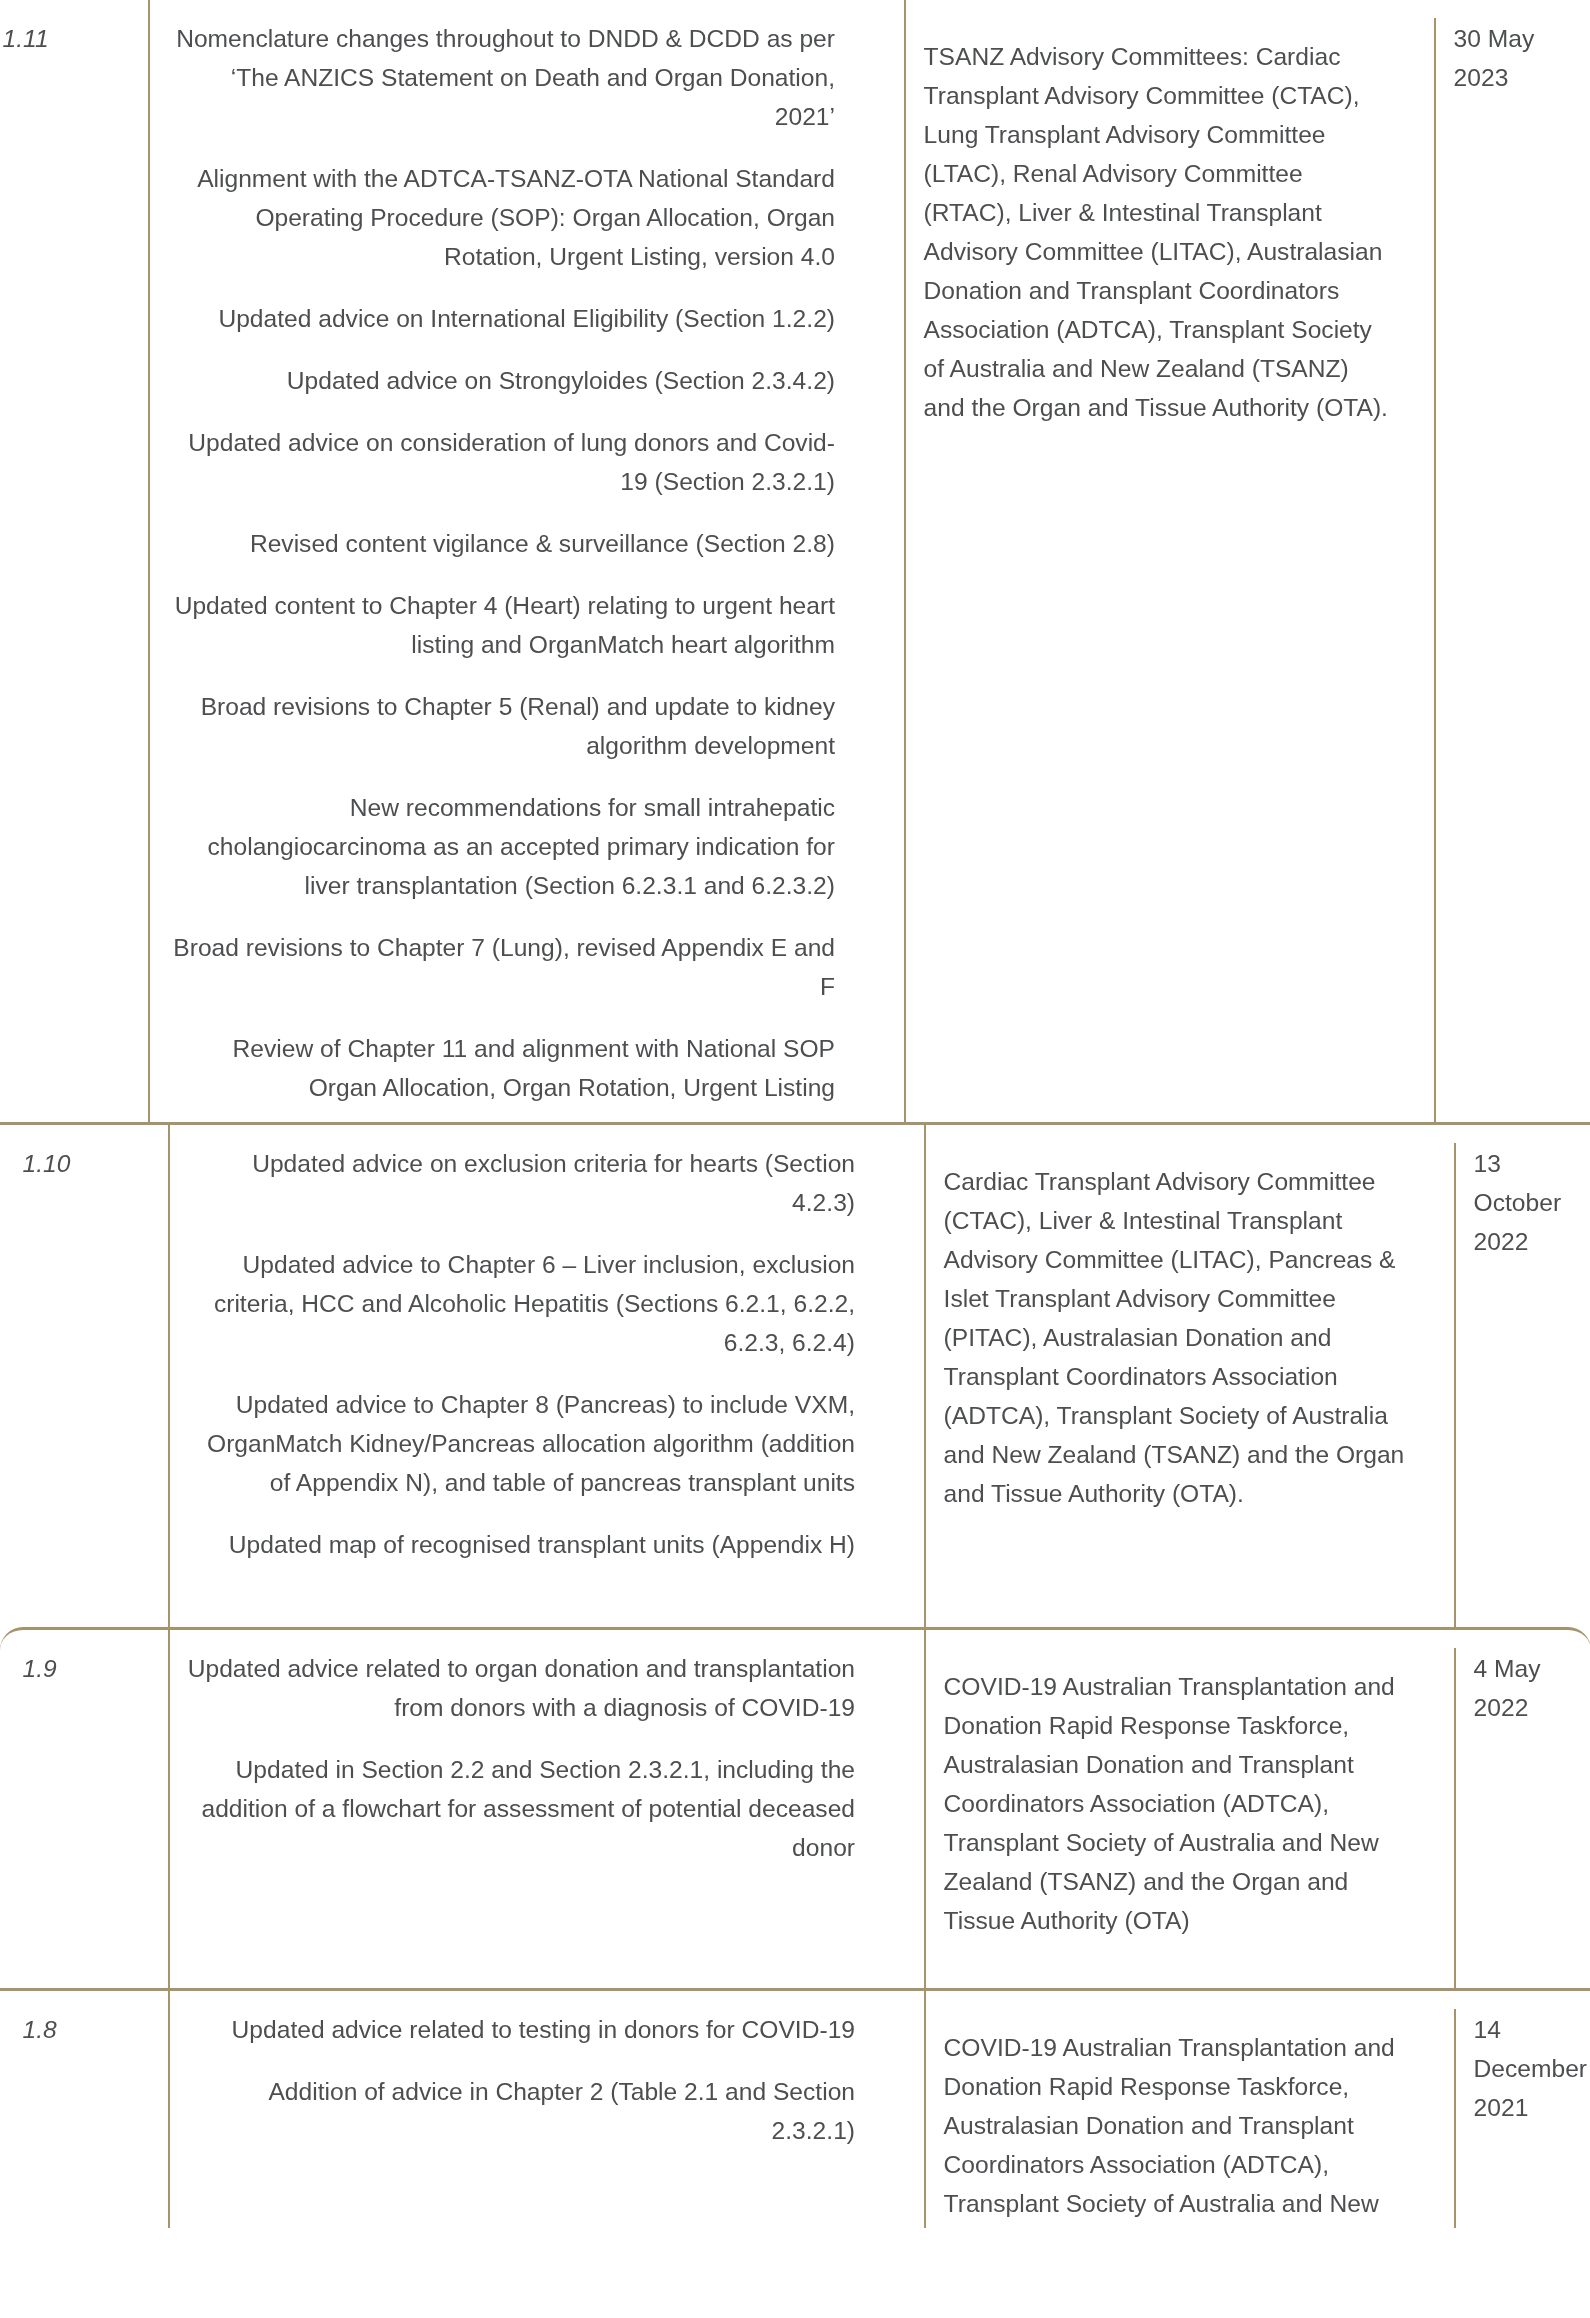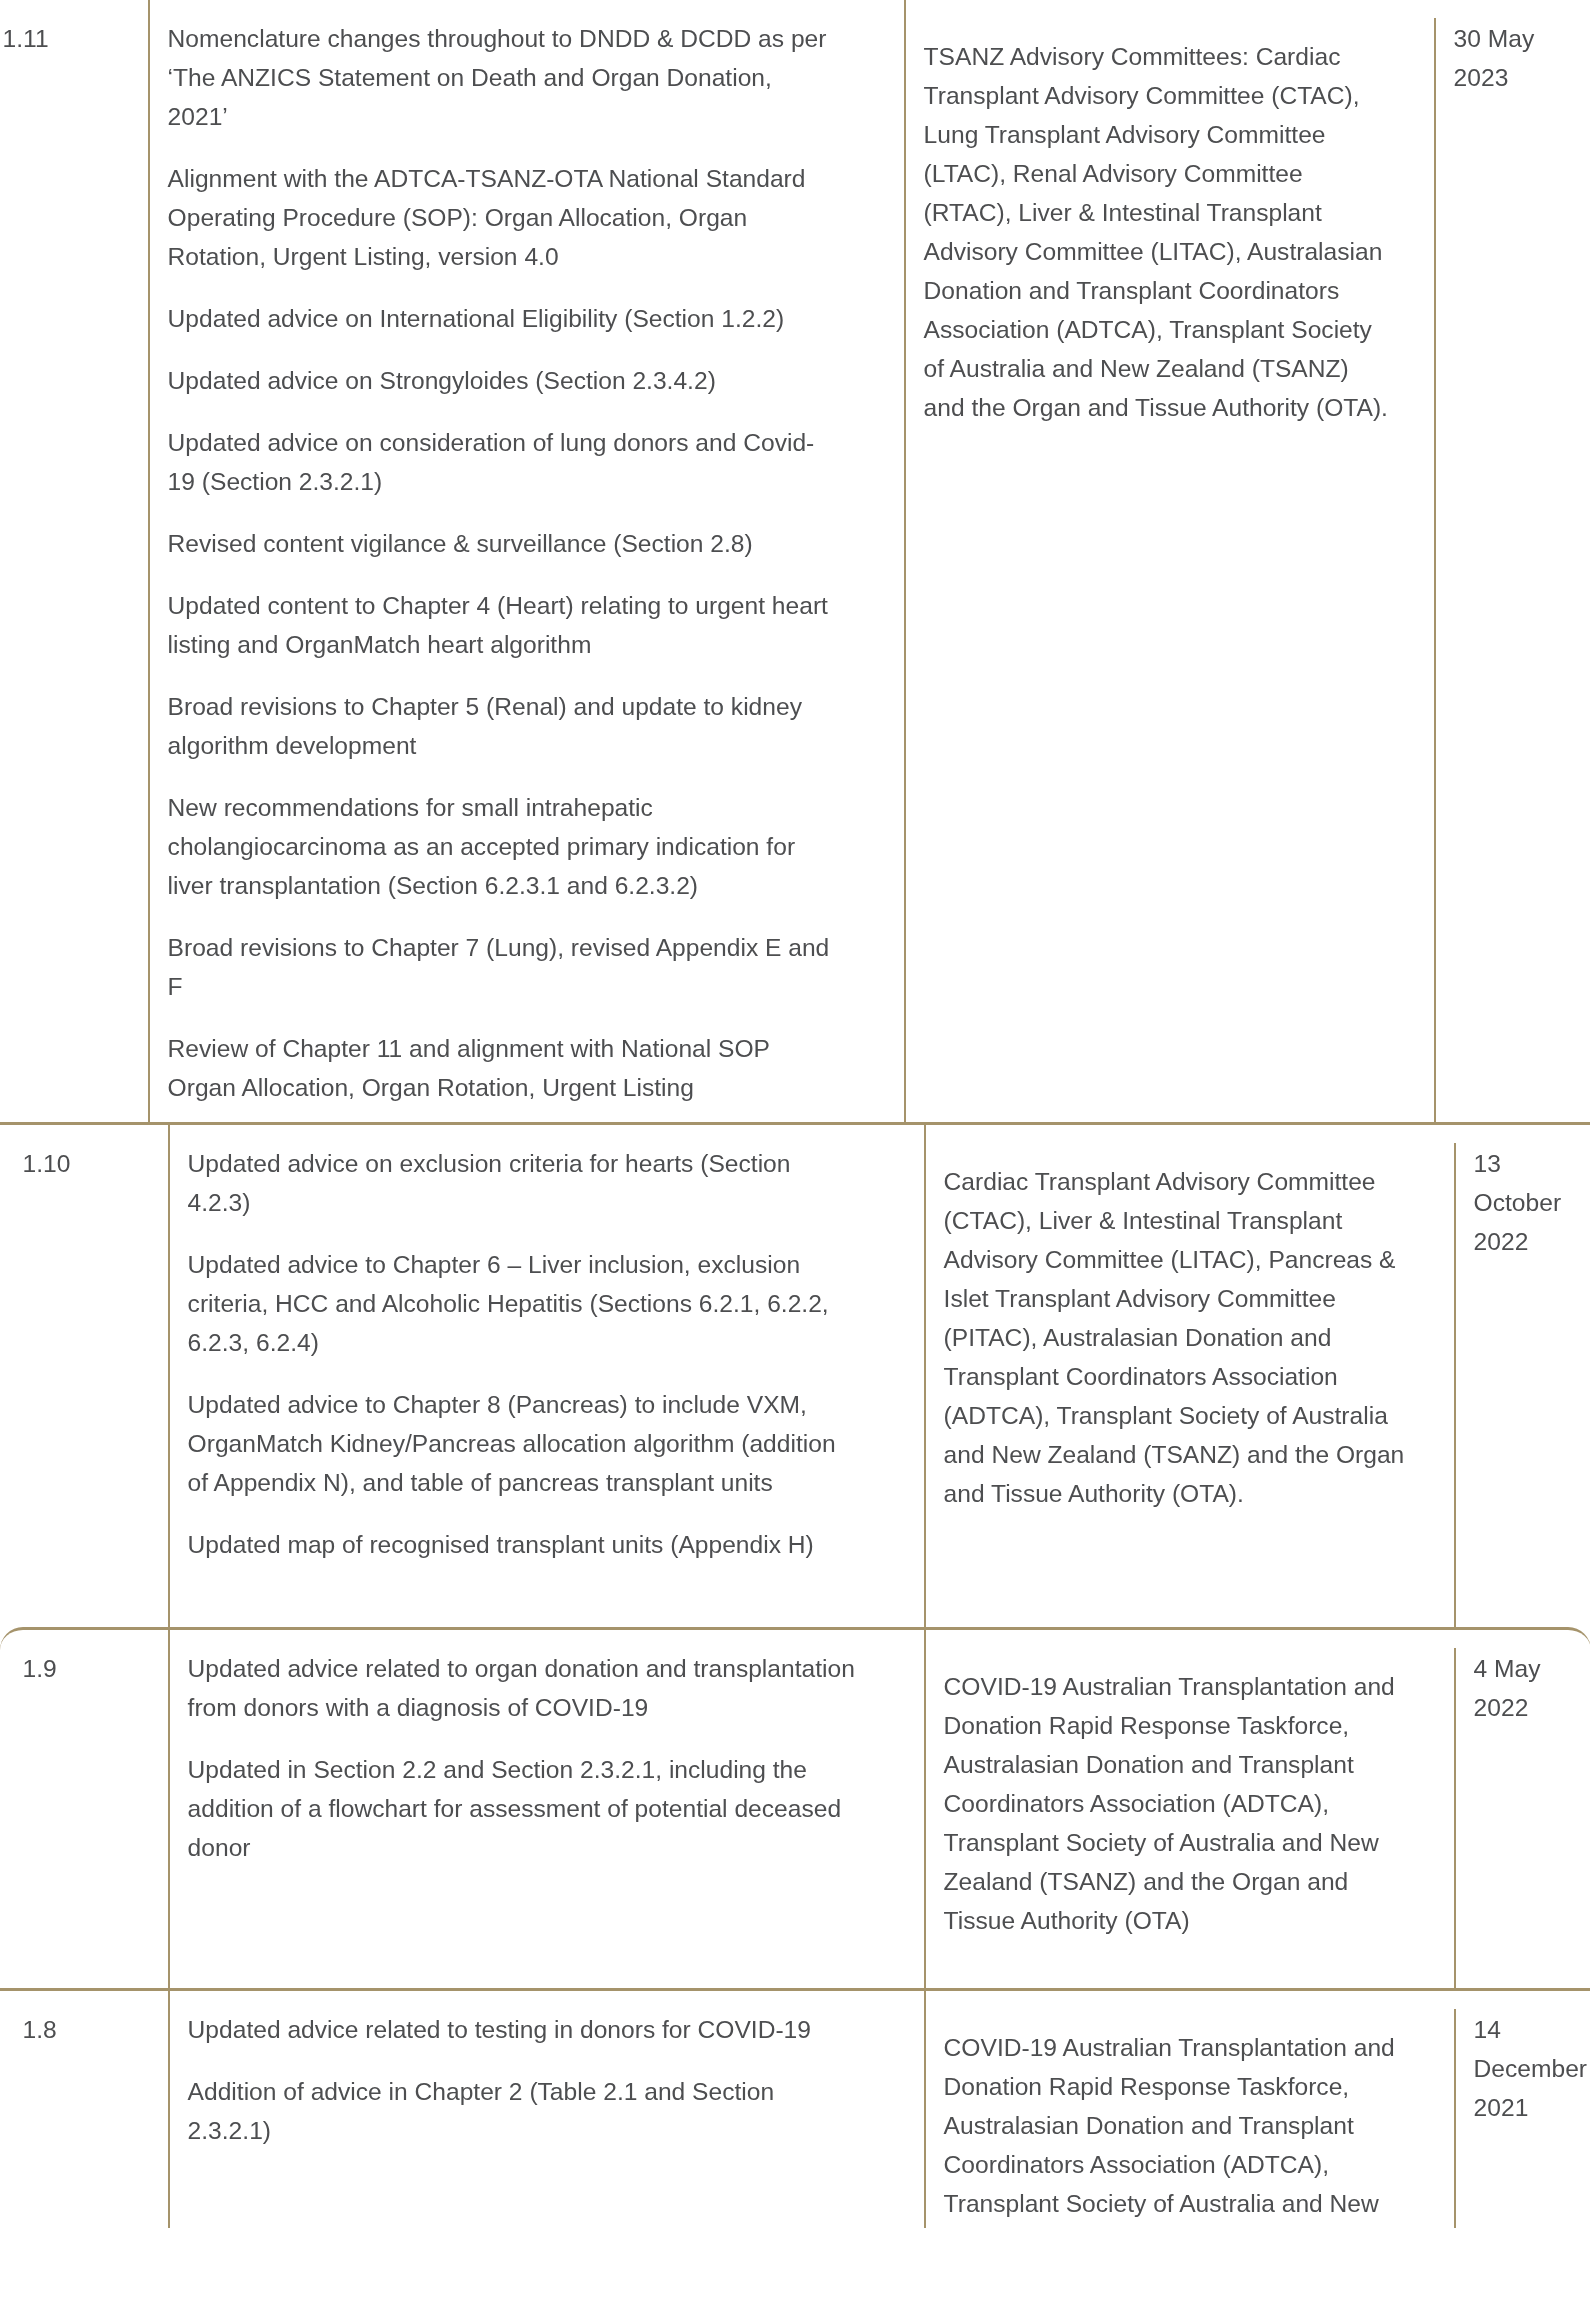--- a/index.html
+++ b/index.html
@@ -36,25 +36,27 @@
   .cell {
     box-sizing: border-box;
     overflow: hidden;
   }
   .c-version {
     width: 150px;
     border-right: 2.6px solid #a5936b;
     padding: 18.5px 7px 0 2.6px;
     font-size: 24.6px;
     line-height: 39px;
+    font-style: italic;
   }
   .c-desc {
     width: 756px;
     border-right: 2.6px solid #a5936b;
     padding: 18.5px 69px 0 17.6px;
+    text-align: right;
   }
   .c-consult {
     width: 530px;
     border-right: 2.6px solid #a5936b;
     padding: 18.5px 40px 0 17.6px;
     margin-top: 18px;
   }
   .c-date {
     flex: 1;
     padding: 18.5px 7px 0 17.6px;

